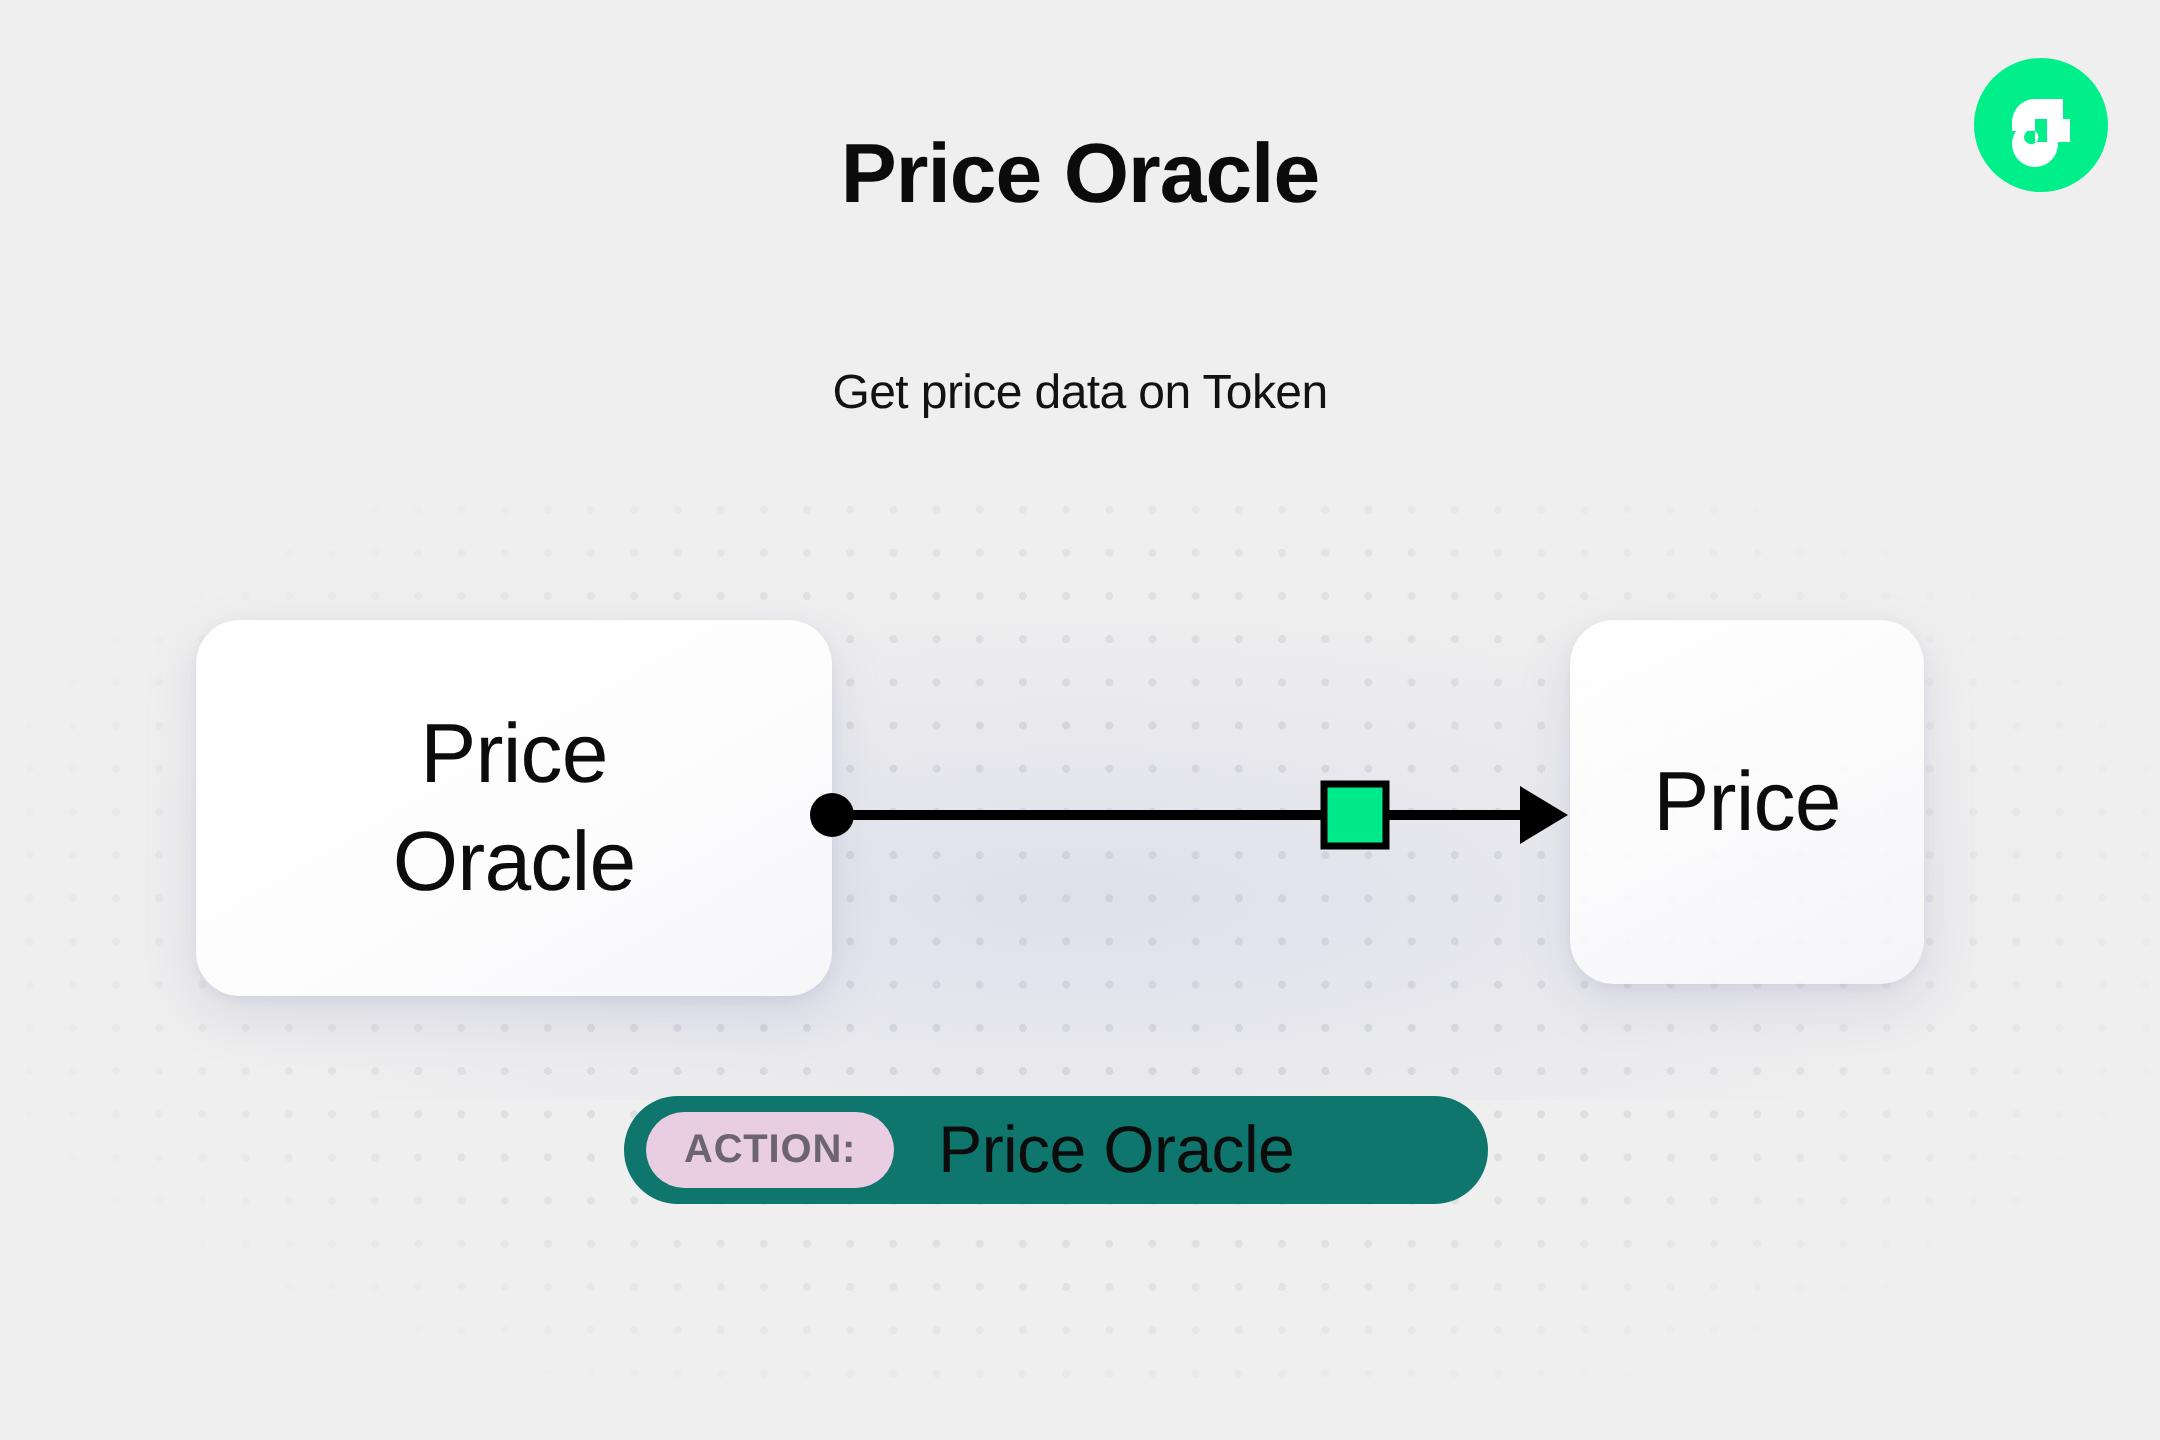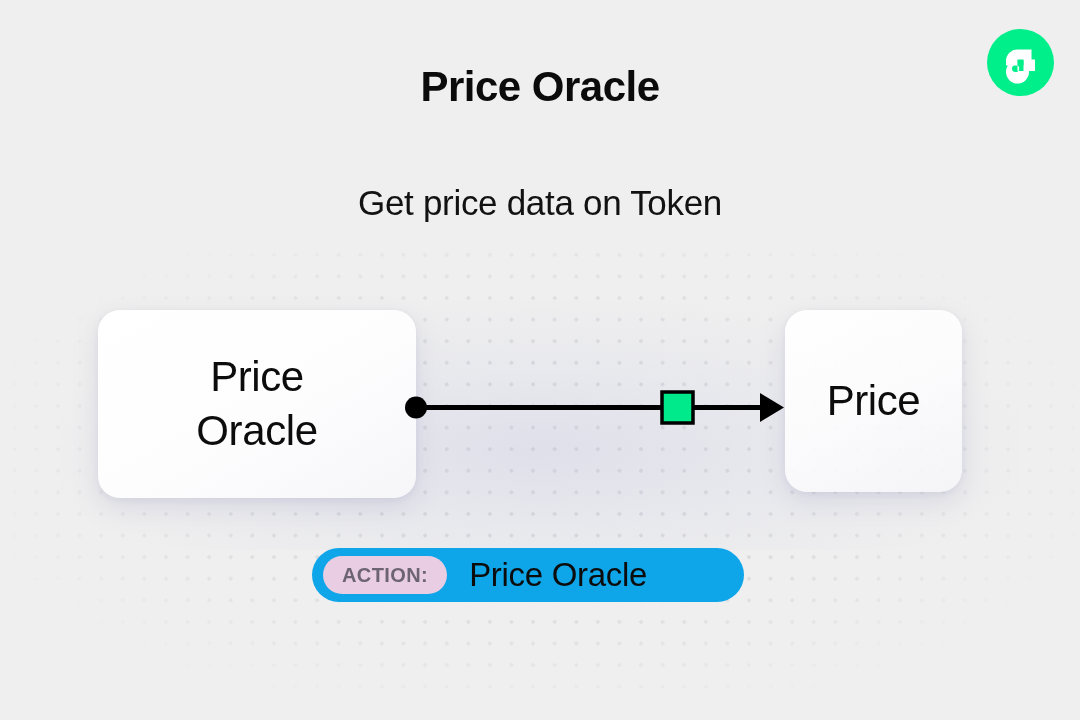--- a/index.html
+++ b/index.html
@@ -55,21 +55,21 @@
     letter-spacing: -0.5px;
     color: #0b0b0b;
   }
 
   #page-subtitle {
     position: absolute;
     left: 0;
     top: 183px;
     width: 1080px;
     text-align: center;
-    font-size: 35px;
+    font-size: 24px;
     font-weight: normal;
     letter-spacing: -0.3px;
     color: #121212;
   }
 
   
   #brand-logo {
     position: absolute;
     right: 26px;
     top: 29px;
@@ -124,21 +124,21 @@
   }
 
   
   #action-bar {
     position: absolute;
     left: 312px;
     top: 548px;
     width: 432px;
     height: 54px;
     border-radius: 27px;
-    background: #0ea5e9;
+    background: #0f766e;
     display: flex;
     align-items: center;
     padding-left: 11px;
   }
 
   #action-badge {
     height: 38px;
     border-radius: 19px;
     background: #e9cde2;
     display: flex;

